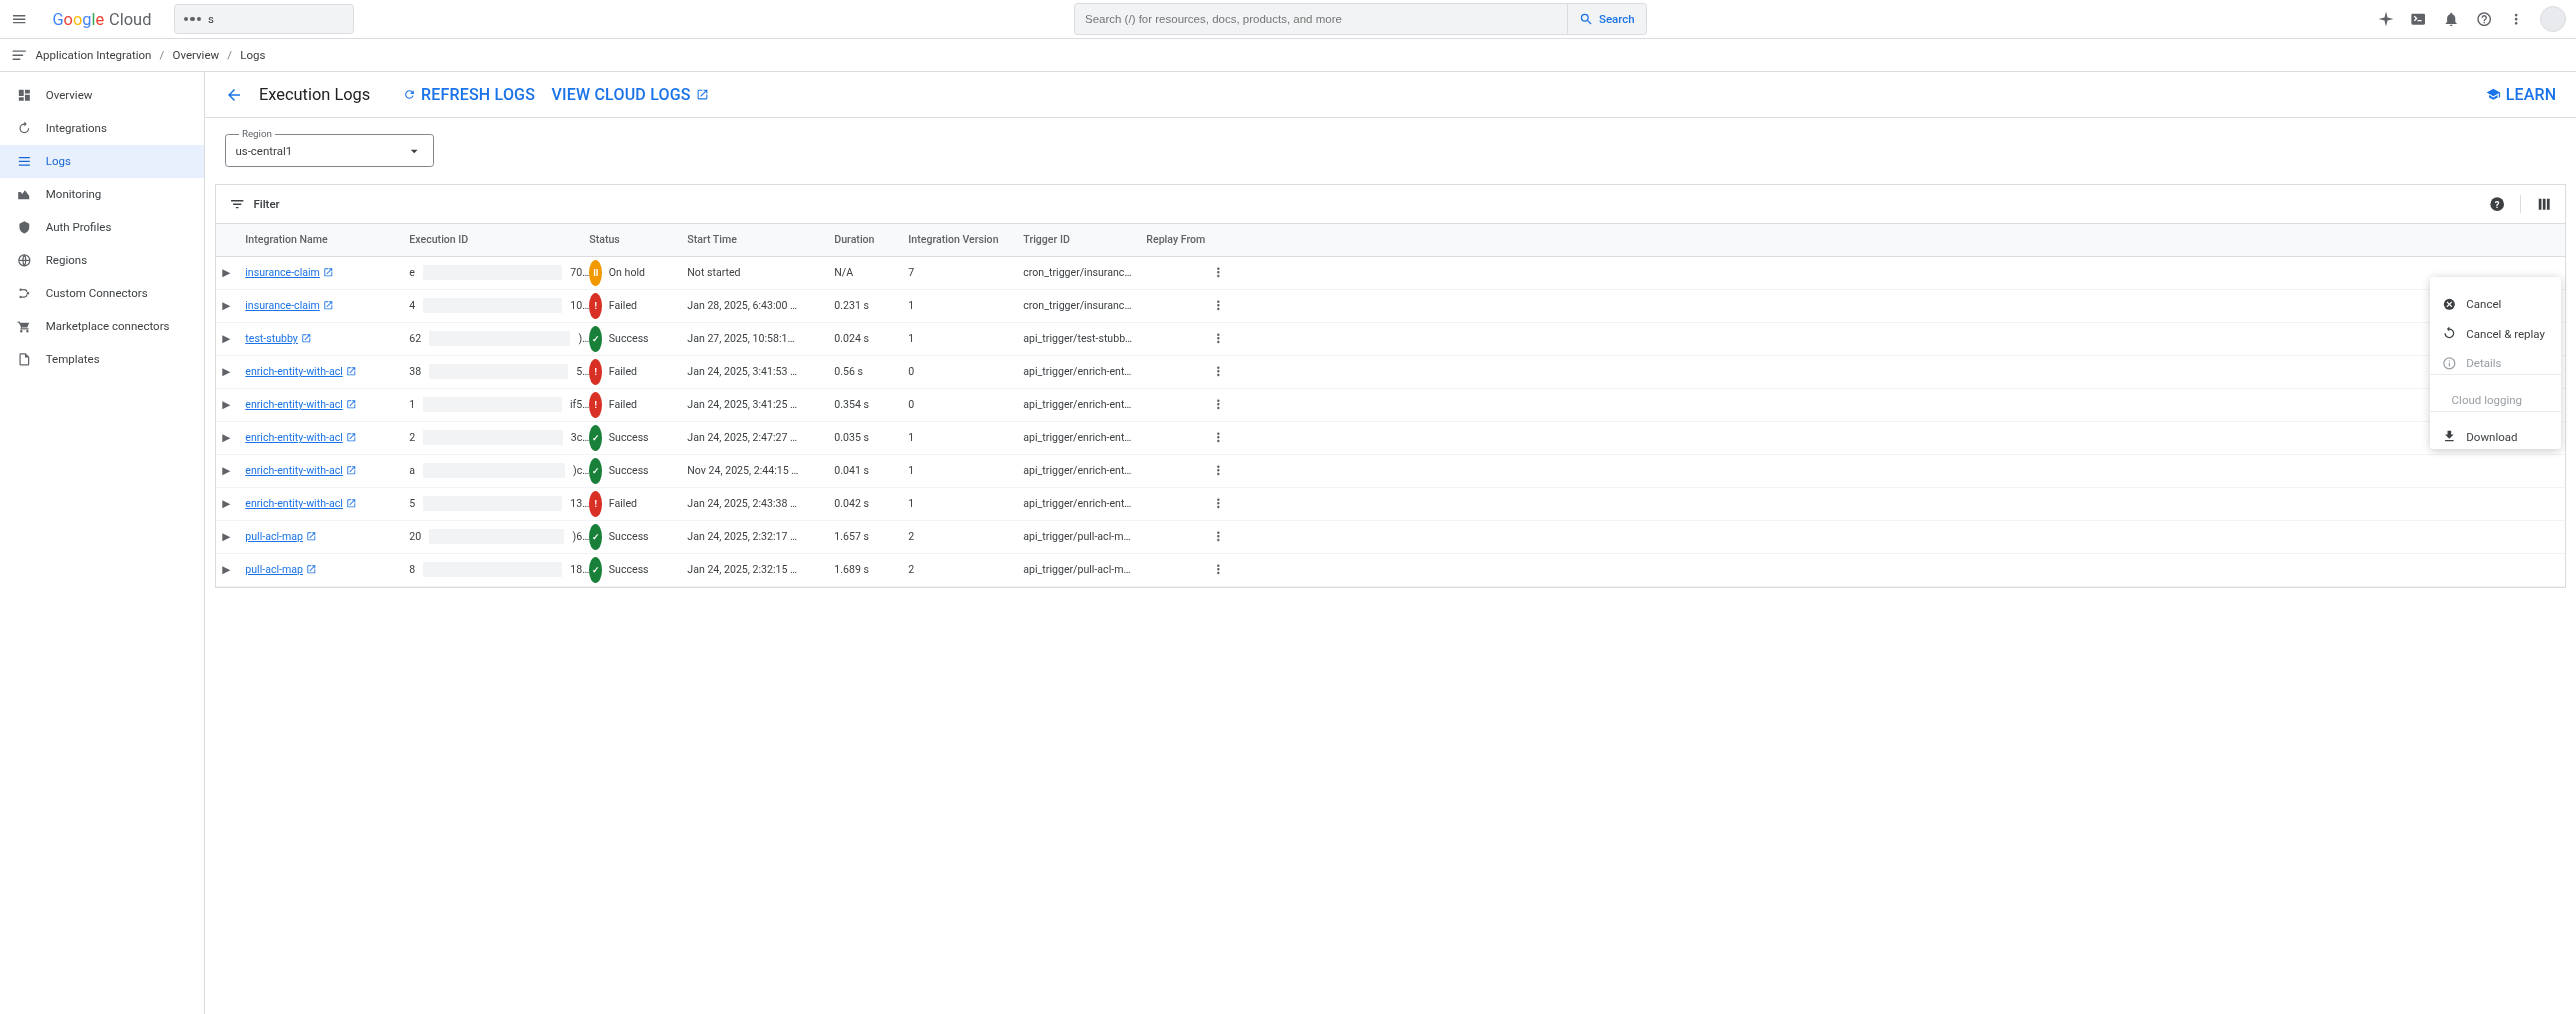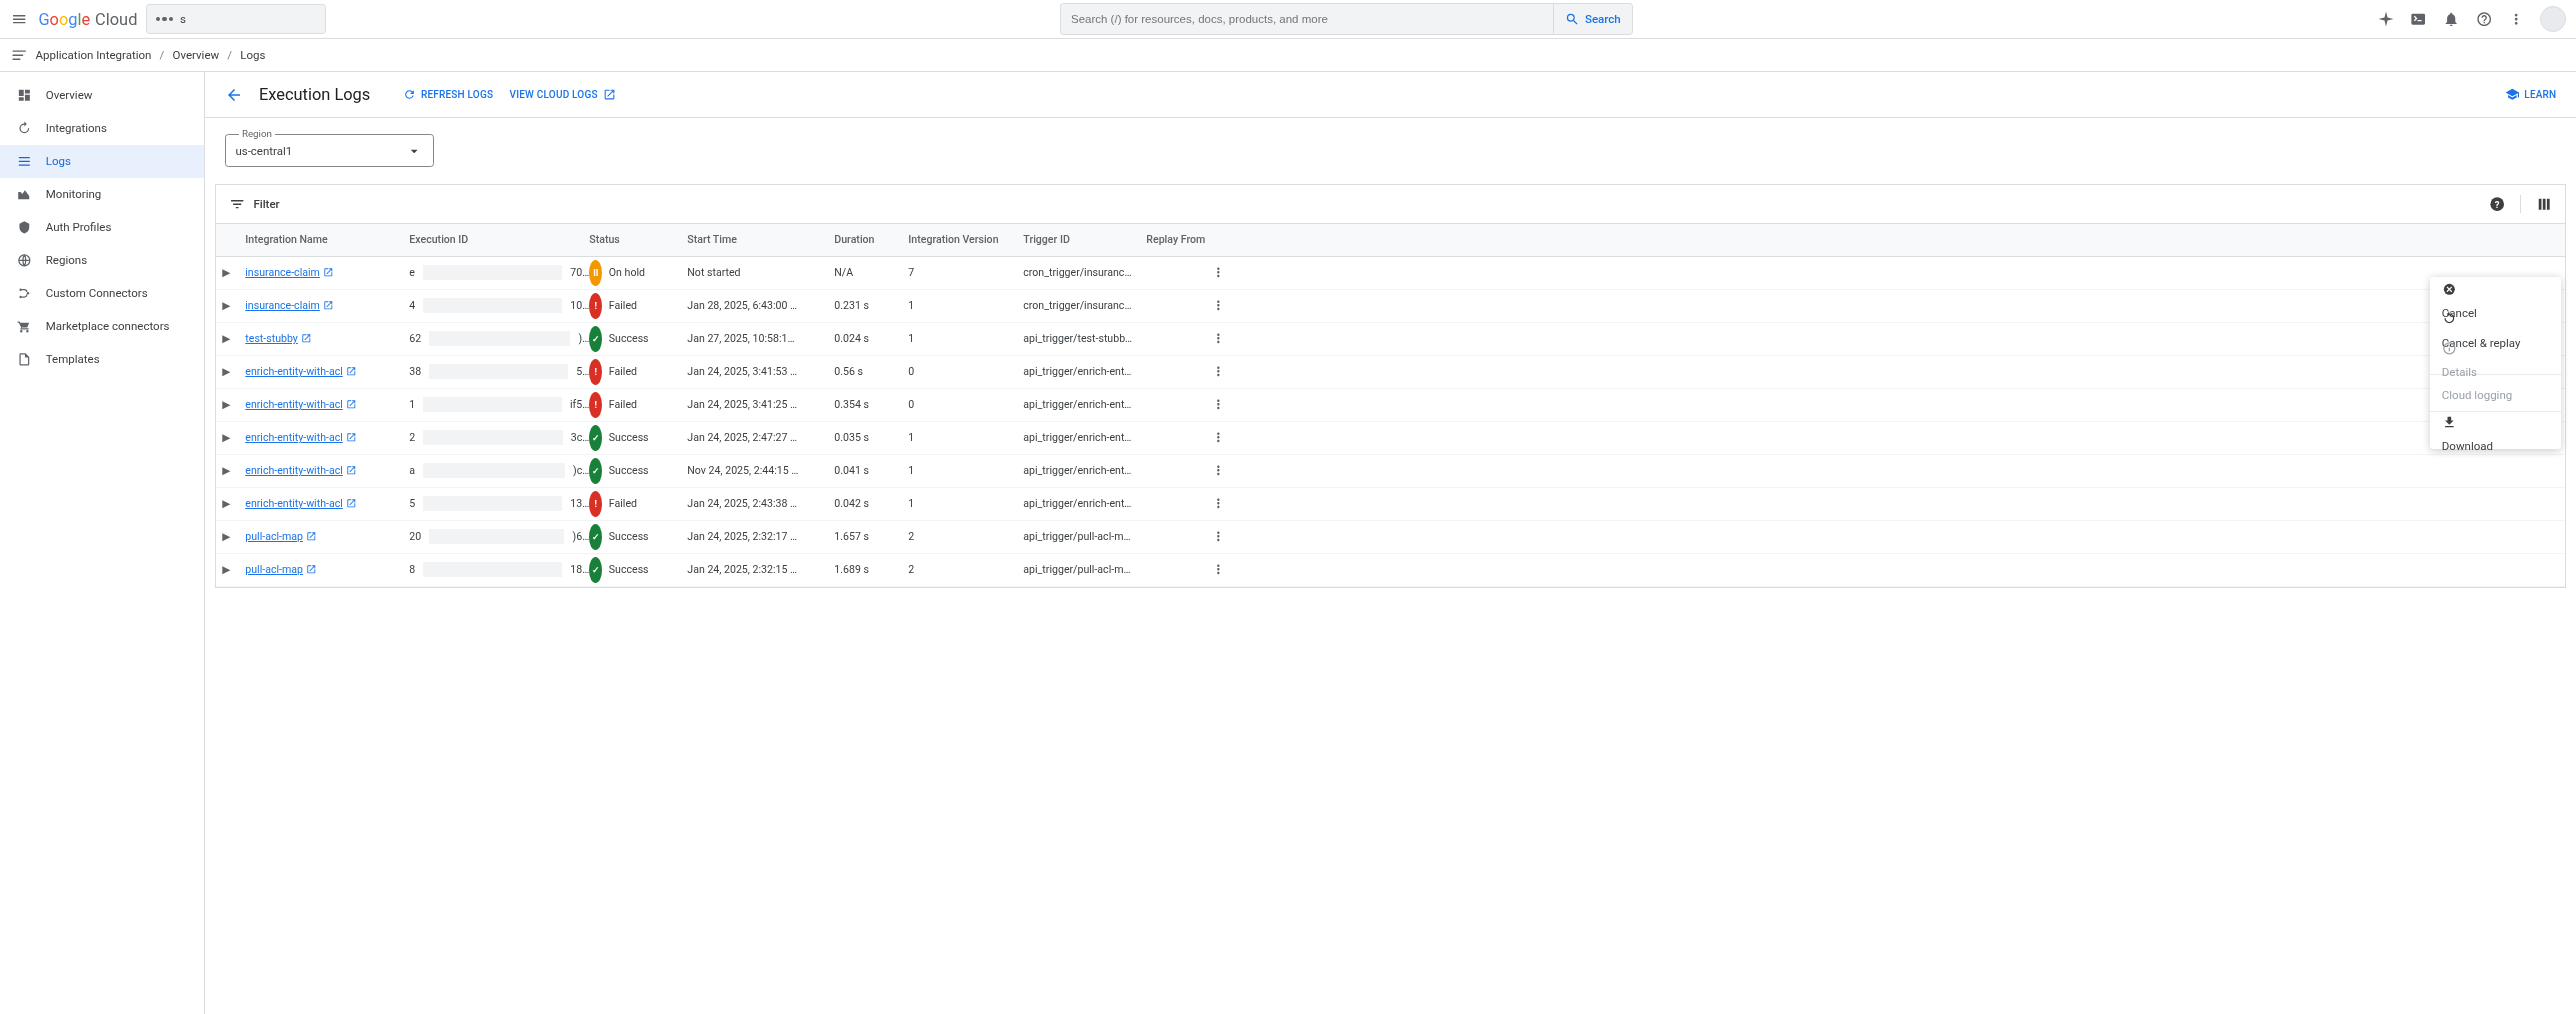--- a/index.html
+++ b/index.html
@@ -1,19 +1,19 @@
 <!DOCTYPE html>
 <html style="font-size:13px"><head>
 <meta charset="utf-8">
 <style>
 * { box-sizing: border-box; margin: 0; padding: 0; }
 body { font-family: 'Google Sans', Roboto, Arial, sans-serif; font-size: 11.5px; color: #3c4043; background: #fff; }
 
 
-.header { display: flex; align-items: center; height: 39px; padding: 0 9.8px; border-bottom: 0.8px solid #dadce0; gap: 9px; }
+.header { display: flex; align-items: center; height: 39px; padding: 0 9.8px; border-bottom: 0.8px solid #dadce0; gap: 23px; }
 .hamburger { width: 19.6px; height: 19.6px; cursor: pointer; display:flex; align-items:center; justify-content:center; color:#5f6368; }
 .logo { display: flex; align-items: center; gap: 3.3px; font-size: 16.4px; }
 .logo .g1{color:#4285F4}.logo .g2{color:#EA4335}.logo .g3{color:#FBBC05}.logo .g4{color:#4285F4}.logo .g5{color:#34A853}.logo .g6{color:#EA4335}
 .logo .cloud { color: #5f6368; font-weight: 400; margin-left: 1.6px; }
 .project-selector { display: flex; align-items: center; gap: 6.5px; height: 29.5px; border: 0.8px solid #dadce0; border-radius: 3.3px; padding: 0 8.2px; min-width: 180px; background: #f1f3f4; }
 .project-selector .dots { display:flex; gap:1.6px; }
 .project-selector .dots span { width:4.9px; height:4.9px; background:#5f6368; border-radius:50%; display:inline-block; }
 .project-selector .pname { color: #3c4043; }
 
 .search-wrap { flex: 1; display: flex; justify-content: center; }
@@ -38,21 +38,21 @@
 .sidebar-item.selected { background: #e8f0fe; color: #1967d2; }
 .sidebar-item.selected .side-icon { color: #1967d2; }
 .side-icon { width: 16.4px; height: 16.4px; color: #5f6368; display:flex; align-items:center; justify-content:center; }
 
 .main { flex: 1; overflow: auto; position: relative; }
 
 
 .page-header { display: flex; align-items: center; height: 46px; padding: 0 19.6px; border-bottom: 0.8px solid #dadce0; gap: 16.4px; }
 .back-arrow { color: #1a73e8; cursor: pointer; }
 .page-title { font-size: 16.4px; font-weight: 400; color: #202124; margin-right: 16.4px; }
-.action-link { color: #1a73e8; font-weight: 500; display: flex; align-items: center; gap: 4.9px; cursor: pointer; font-size: 10px; letter-spacing: 0.2px; }
+.action-link { color: #1a73e8; font-weight: 500; display: flex; align-items: center; gap: 4.9px; cursor: pointer; font-size: 16px; letter-spacing: 0.2px; }
 .learn { margin-left: auto; }
 
 
 .region-wrap { padding: 16.4px 19.6px 8.2px; }
 .region-select { position: relative; width: 209px; }
 .region-select .rlabel { position: absolute; top: -6.5px; left: 14px; background: #fff; padding: 0 3.3px; font-size: 9.8px; color: #5f6368; }
 .region-select .rbox { border: 0.8px solid #80868b; border-radius: 3.3px; height: 33px; display: flex; align-items: center; justify-content: space-between; padding: 0 9.8px; cursor: pointer; }
 
 
 .filter-bar { display: flex; align-items: center; height: 39px; padding: 0 13px; margin: 8.2px 9.8px 0; border: 0.8px solid #dadce0; border-bottom: none; gap: 8.2px; }
@@ -79,21 +79,21 @@
 .kebab { color: #5f6368; cursor: pointer; text-align:center; }
 .ellipsis { white-space: nowrap; overflow: hidden; text-overflow: ellipsis; }
 
 
 .pagination { display: flex; align-items: center; justify-content: flex-end; gap: 19.6px; padding: 9.8px 16.4px; font-size: 10.6px; color: #5f6368; }
 .rpp { display: flex; align-items: center; gap: 4.9px; cursor: pointer; }
 .page-arrow { cursor: pointer; color: #5f6368; padding: 3.3px; }
 
 
 .context-menu { position: absolute; top: 205px; right: 14.7px; width: 131px; background: #fff; border-radius: 3.3px; box-shadow: 0 1.6px 8.2px rgba(0,0,0,0.2); padding: 4.9px 0; z-index: 10; }
-.menu-item { display: flex; align-items: flex-start; gap: 9.8px; height: 29.5px; padding: 0 11.5px; font-size: 11.5px; cursor: pointer; color: #3c4043; flex-direction: column; }
+.menu-item { display: flex; align-items: flex-end; gap: 9.8px; height: 29.5px; padding: 0 11.5px; font-size: 11.5px; cursor: pointer; color: #3c4043; }
 .menu-item.disabled { color: #9aa0a6; cursor: default; }
 .menu-divider { height: 0.8px; background: #e8eaed; margin: 3.3px 0; }
 
 svg { display: block; }
 </style>
 </head>
 <body>
 
 <div class="header">
   <div class="hamburger">

